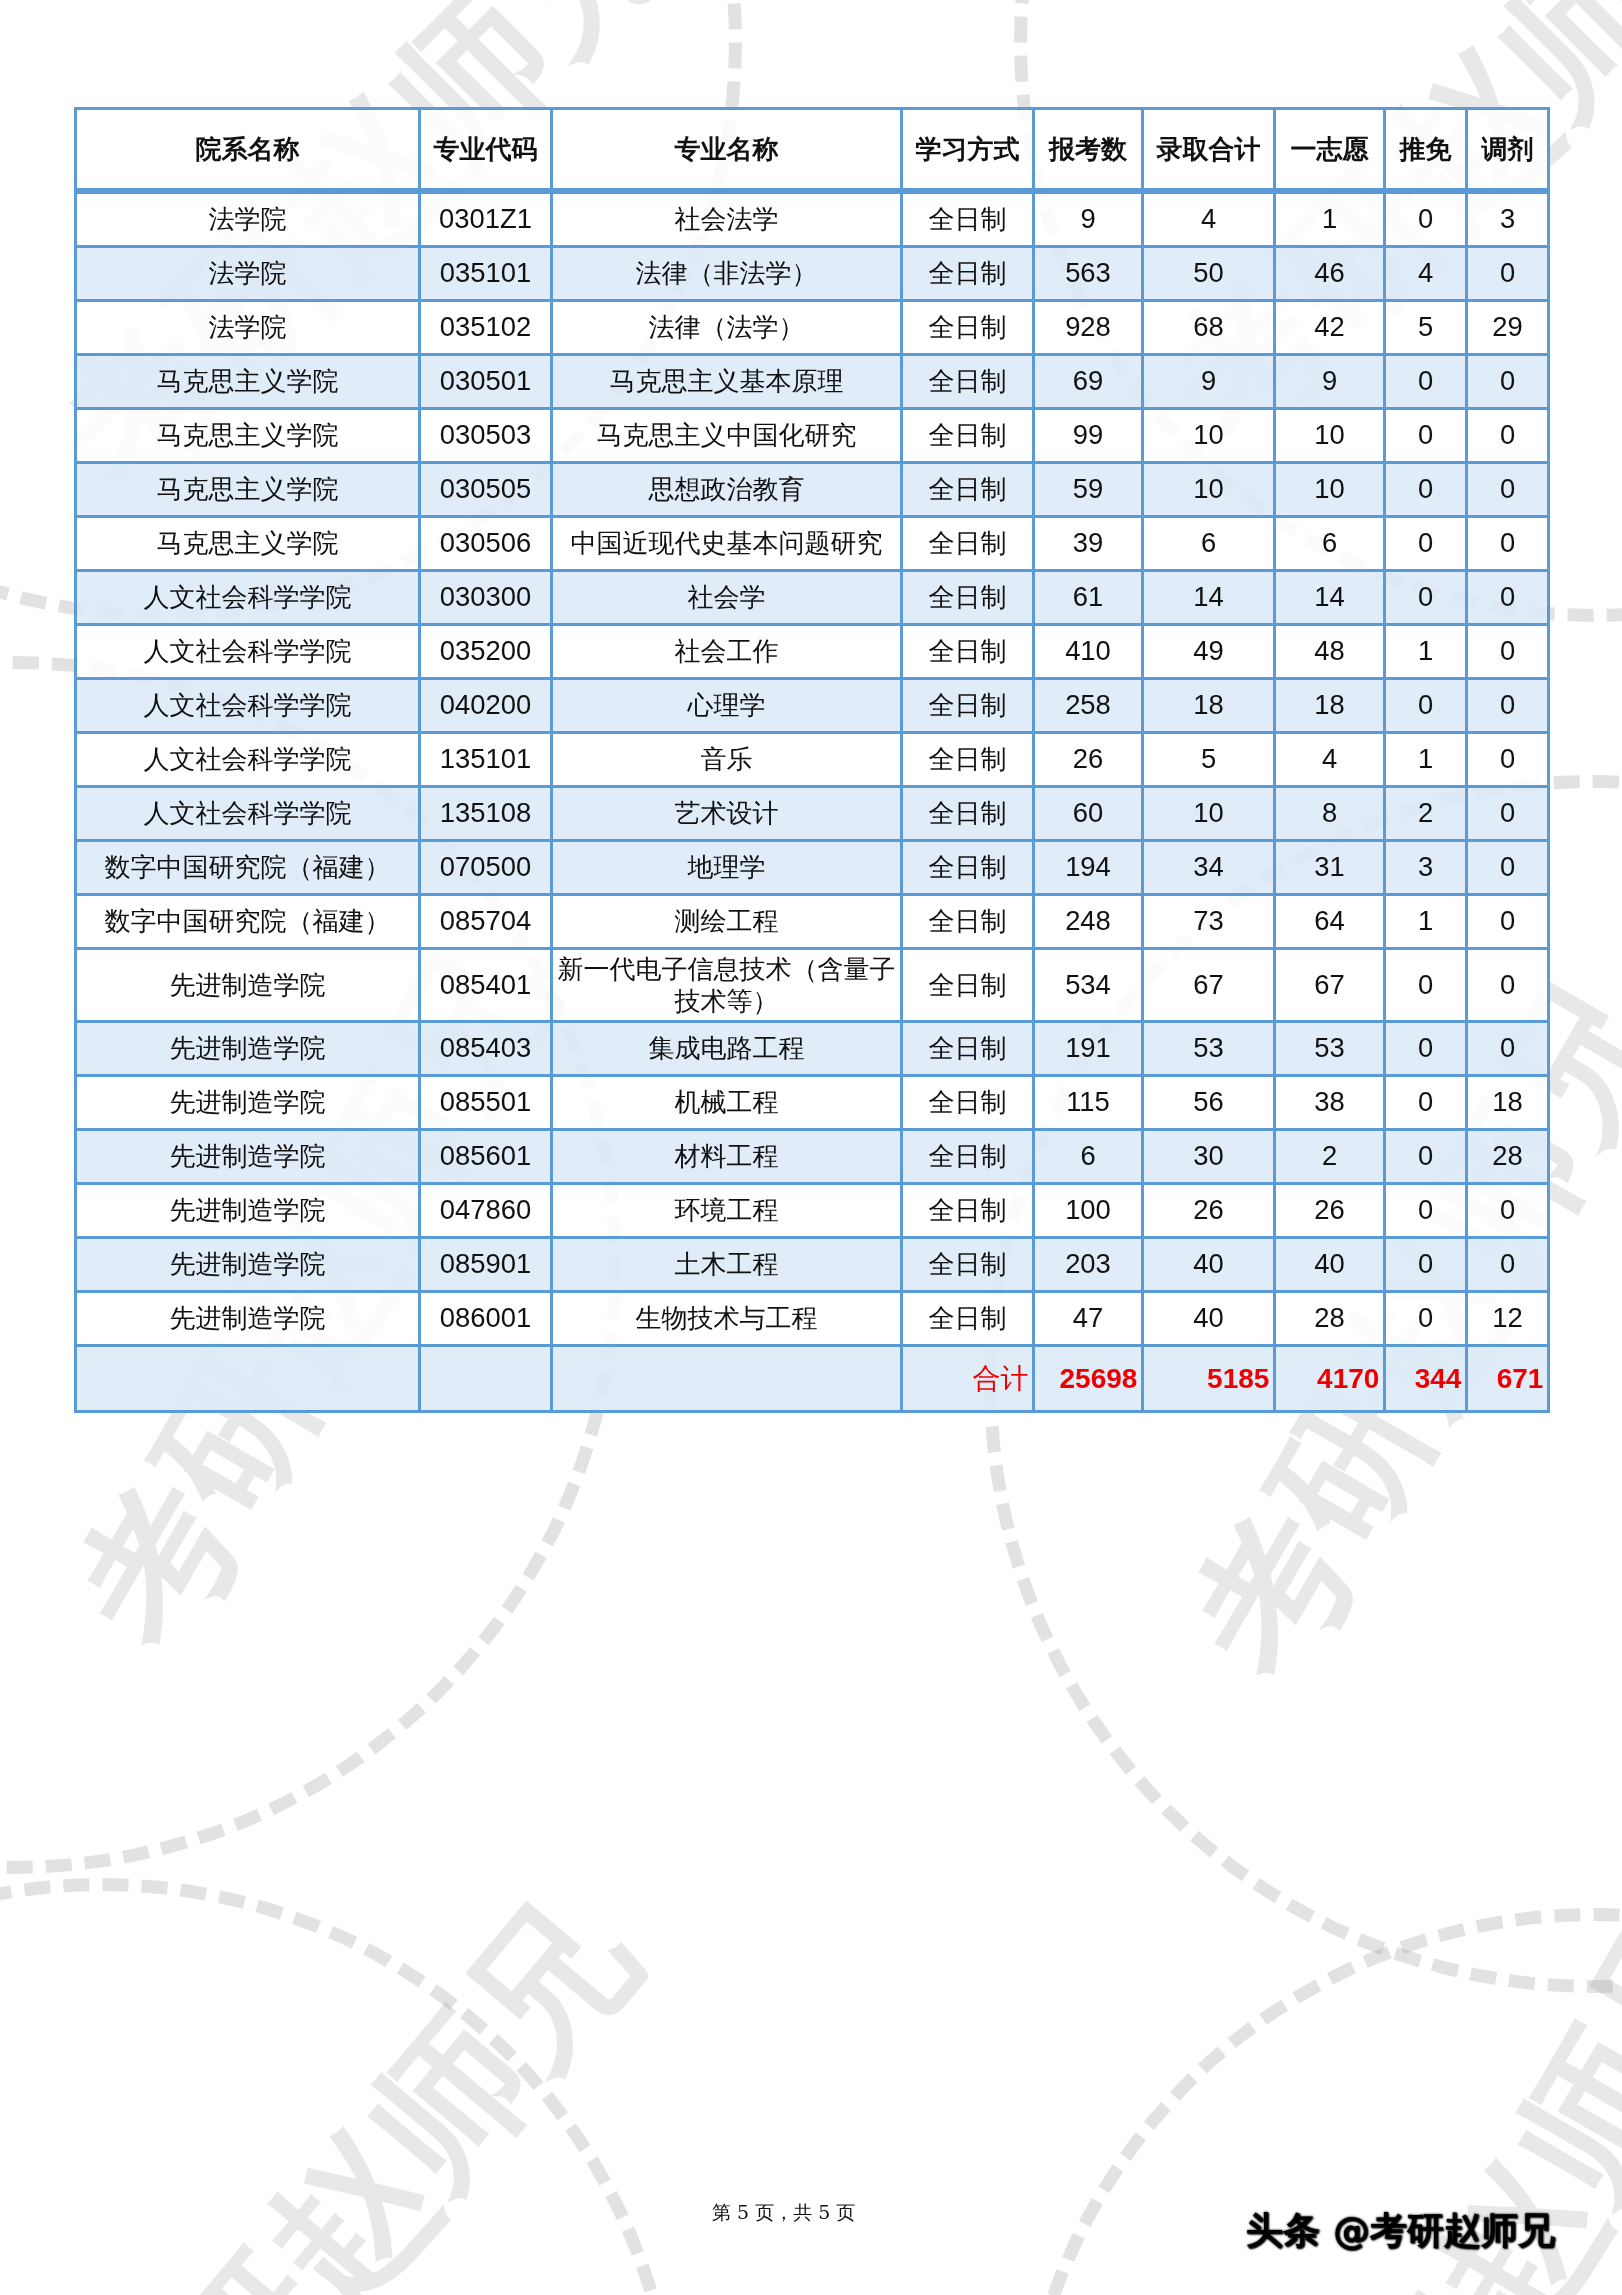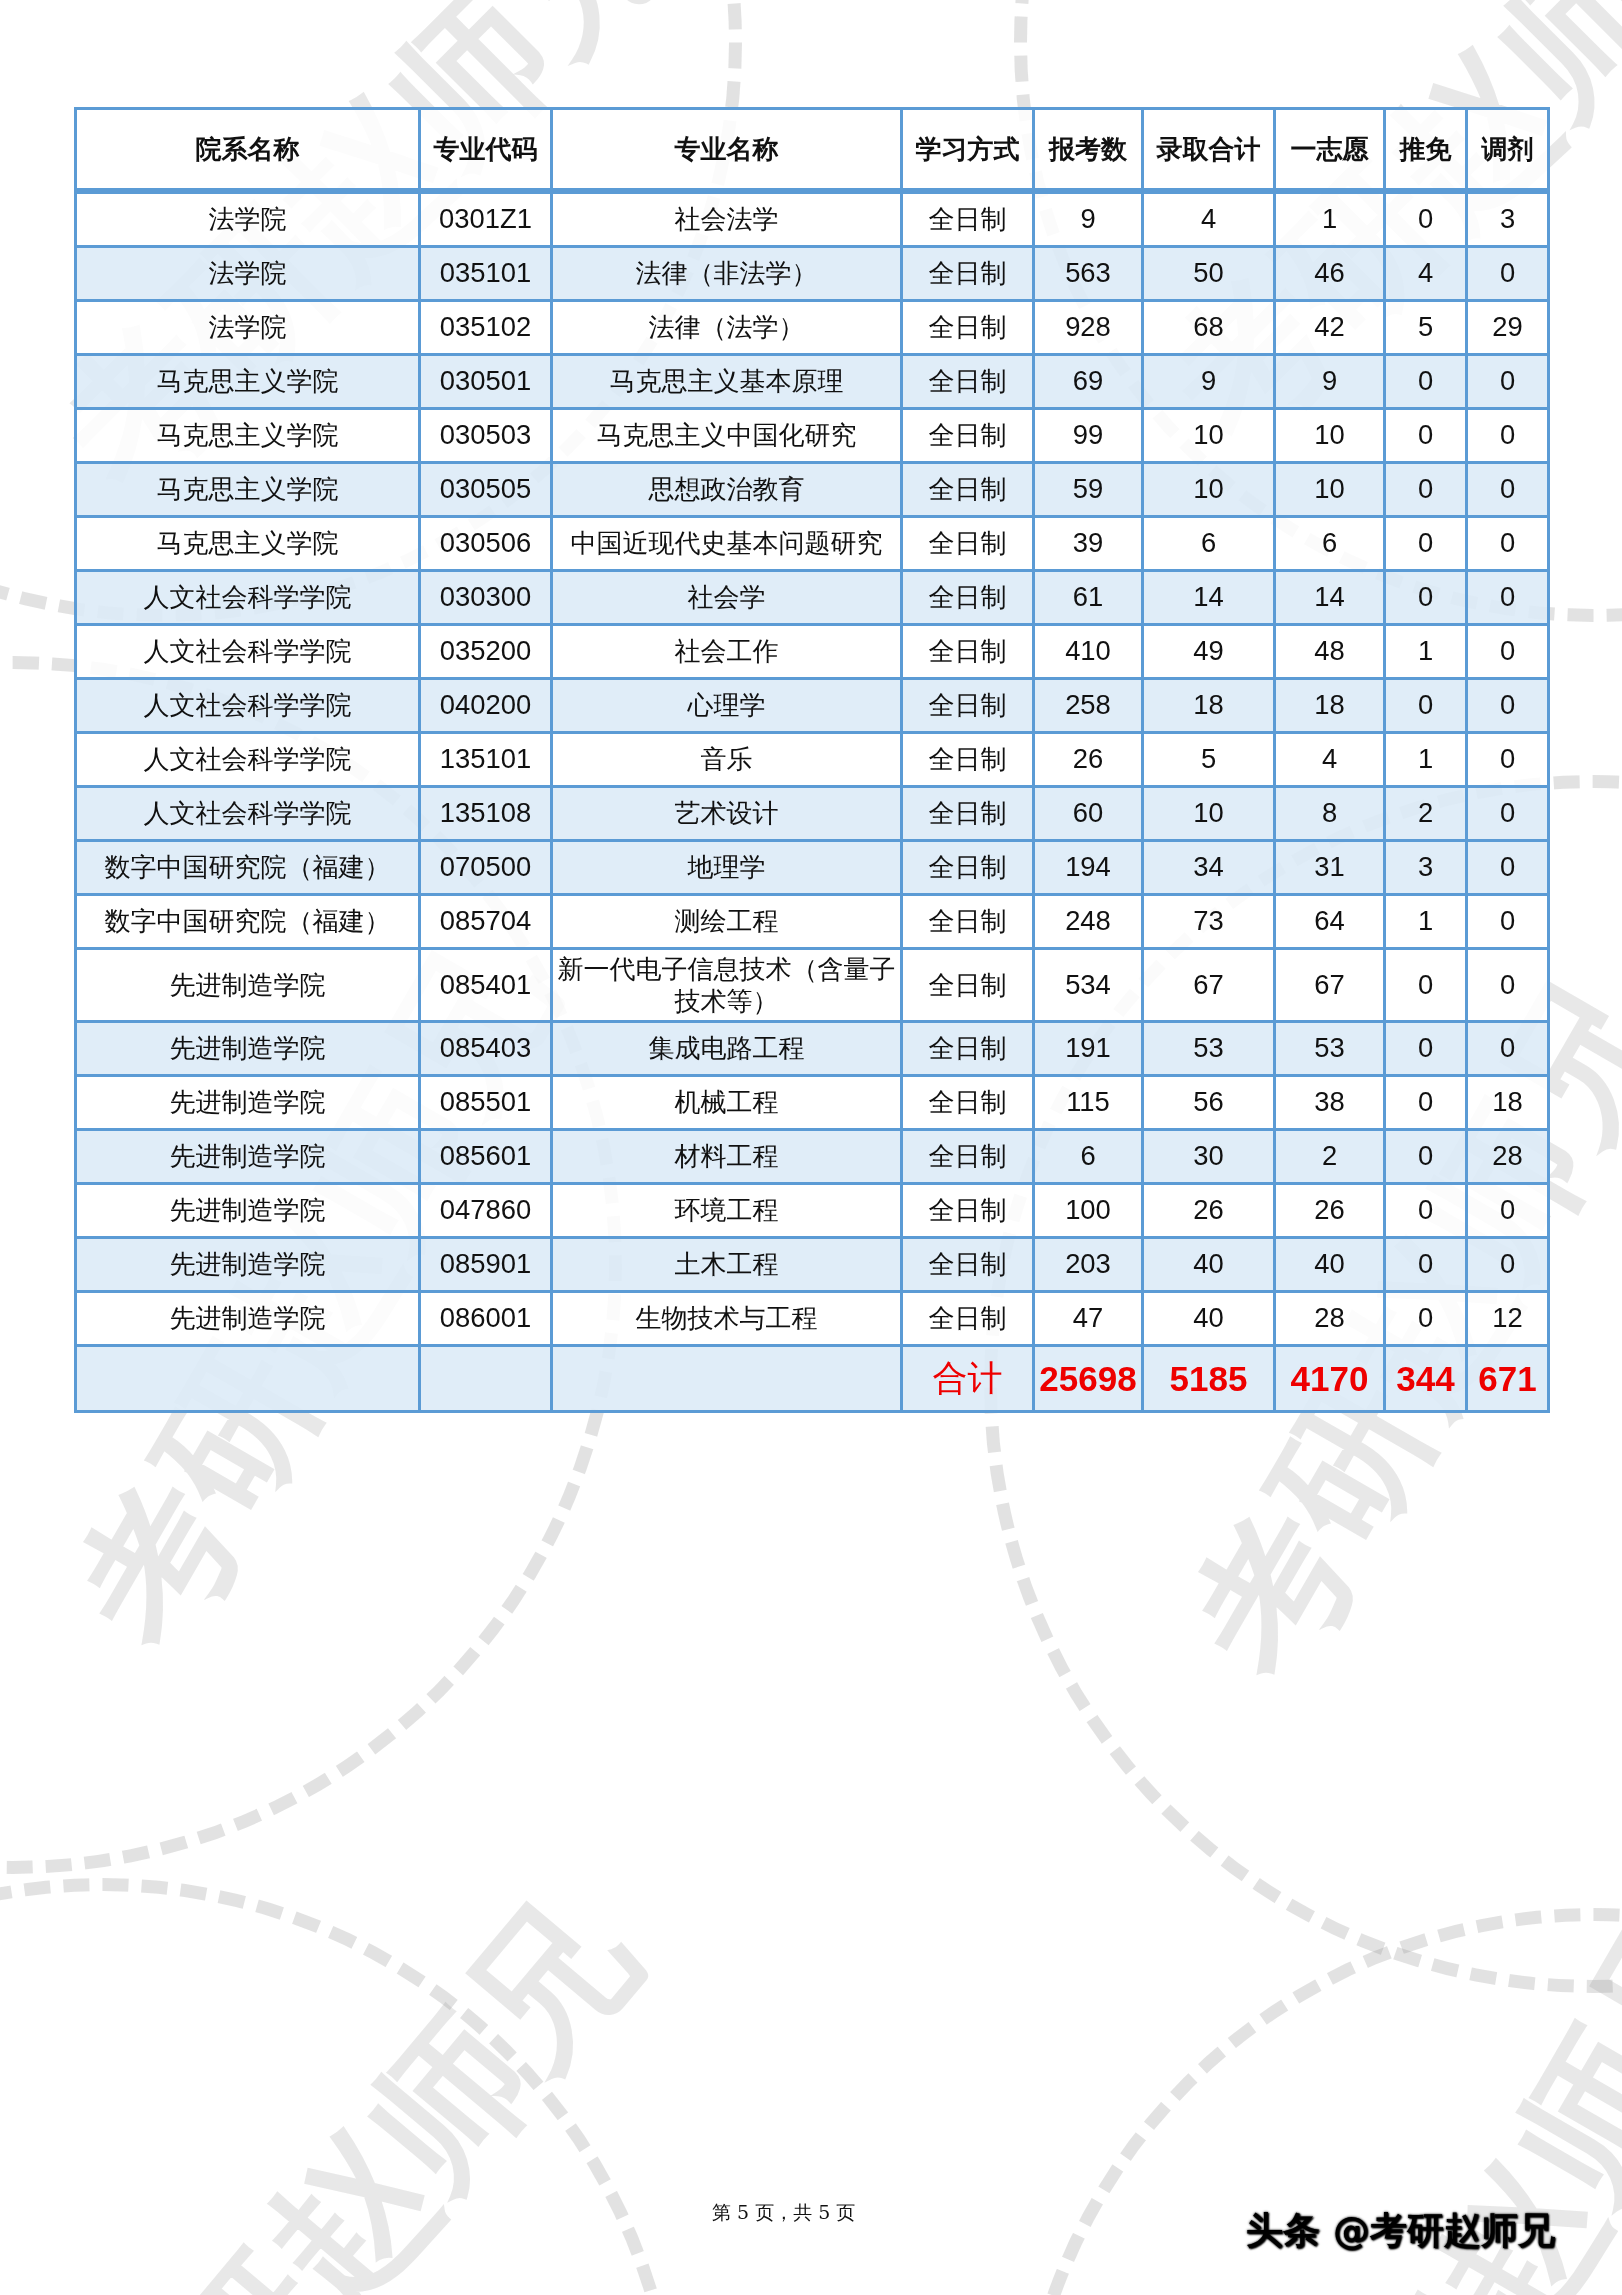--- a/index.html
+++ b/index.html
@@ -29,21 +29,21 @@
     font-size: 26px; color: #111; padding: 0 3.6px; line-height: 1.25;
   }
   th { height: 78px; font-weight: bold; background: rgba(255,255,255,0.85); font-size: 26px; }
   thead tr { border-bottom: 6px solid #5b9bd5; }
   td { height: 51px; }
   td.tall { height: 70px; }
   tr.alt td { background: rgba(221,235,247,0.9); }
   tr.norm td { background: rgba(255,255,255,0.85); }
   td.num { font-family: "Liberation Sans", "DejaVu Sans", sans-serif; font-size: 27.4px; }
   tr.total td { background: rgba(221,235,247,0.9); height: 63px; }
-  tr.total td.red { color: #ee0000; font-weight: bold; font-size: 35px; }
+  tr.total td.red { color: #ee0000; font-weight: bold; font-size: 28px; text-align: right; }
   .footer-page {
     position: absolute; left: 712px; top: 2200px; font-size: 19px; color: #111; z-index: 2;
     font-family: "DejaVu Serif", serif;
   }
   .footer-brand {
     position: absolute; left: 1246px; top: 2206px; font-size: 37px; color: #000000; z-index: 2;
     text-shadow: 0 0 2.4px #000, 1.2px 1.2px 1.8px #000; font-weight: bold;
   }
 </style>
 </head>

